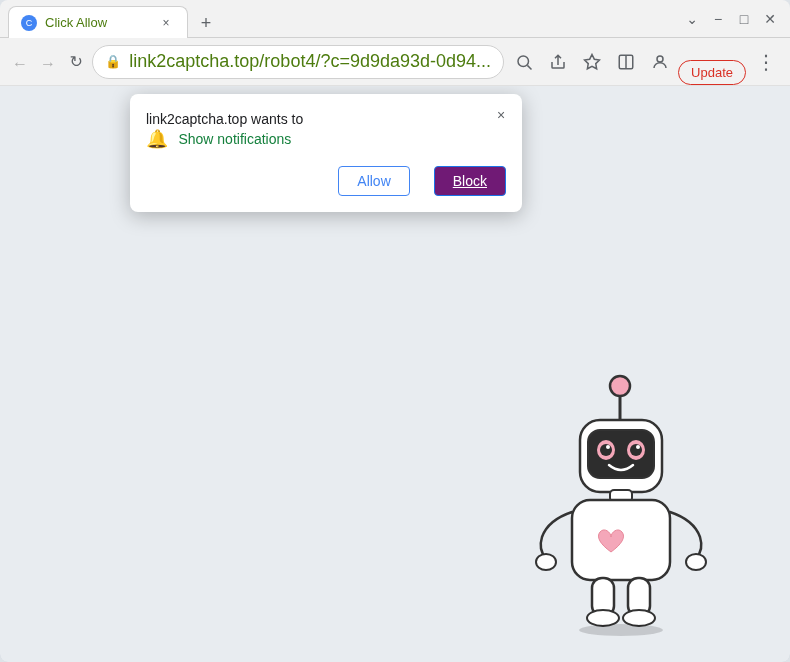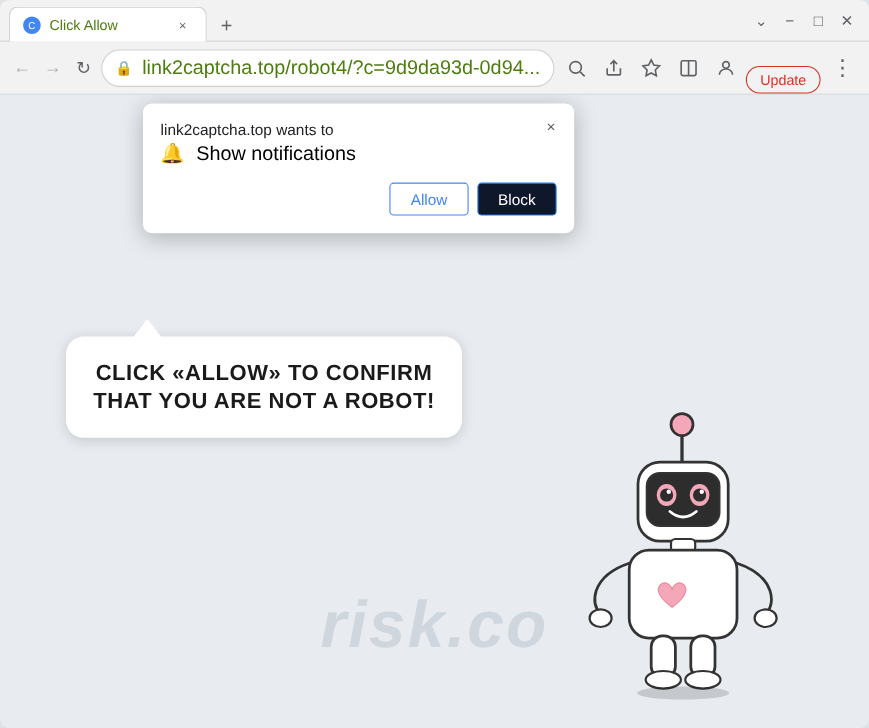--- a/index.html
+++ b/index.html
@@ -265,49 +265,50 @@
       gap: 10px;
       margin-bottom: 16px;
     }
 
     .bell-icon {
       font-size: 18px;
       color: #5f6368;
     }
 
     .popup-notification-text {
-      font-size: 18px;
-      color: #000000;
+      font-size: 14px;
+      color: #15803d;
     }
 
     .popup-buttons {
       display: flex;
       justify-content: flex-end;
-      gap: 8px;
+      gap: 24px;
     }
 
     .popup-btn {
       padding: 6px 18px;
       border-radius: 4px;
       font-size: 14px;
       font-weight: 500;
       cursor: pointer;
       border: 1px solid transparent;
     }
 
     .btn-allow {
       background: white;
       border-color: #4285f4;
       color: #4285f4;
     }
 
     .btn-block {
-      background: #0f172a;
+      background: #701a75;
       color: white;
       border-color: #1a73e8;
+      text-decoration: underline;
     }
 
     
     .speech-bubble {
       position: absolute;
       top: 220px;
       left: 60px;
       background: white;
       border-radius: 16px;
       padding: 20px 24px;
@@ -427,40 +428,36 @@
       </div>
       <button class="update-btn">Update</button>
       <div class="toolbar-icon-btn" style="font-size:20px; color:#5f6368;">⋮</div>
     </div>
   </div>
 
   <div class="content-area">
 
     <div class="page-bg"></div>
 
-    <div class="risk-watermark">risk.co</div>
 
     <div class="notification-popup">
       <span class="popup-title">link2captcha.top wants to</span>
       <div class="popup-close">×</div>
 
       <div class="popup-notification-row">
         <span class="bell-icon">🔔</span>
         <span class="popup-notification-text">Show notifications</span>
       </div>
 
       <div class="popup-buttons">
         <button class="popup-btn btn-allow">Allow</button>
         <button class="popup-btn btn-block">Block</button>
       </div>
     </div>
 
-    <div class="speech-bubble">
-      <div class="bubble-text">CLICK «ALLOW» TO CONFIRM THAT YOU ARE NOT A ROBOT!</div>
-    </div>
 
     <div class="robot-container">
       <svg width="220" height="280" viewBox="0 0 220 280" xmlns="http://www.w3.org/2000/svg">
 
         <line x1="110" y1="30" x2="110" y2="60" stroke="#333" stroke-width="3"></line>
         <circle cx="110" cy="24" r="10" fill="#f4a7b9" stroke="#333" stroke-width="2.5"></circle>
 
         <rect x="70" y="58" width="82" height="72" rx="20" ry="20" fill="white" stroke="#333" stroke-width="2.5"></rect>
 
         <rect x="78" y="68" width="66" height="48" rx="12" ry="12" fill="#2d2d2d" stroke="#333" stroke-width="2"></rect>

